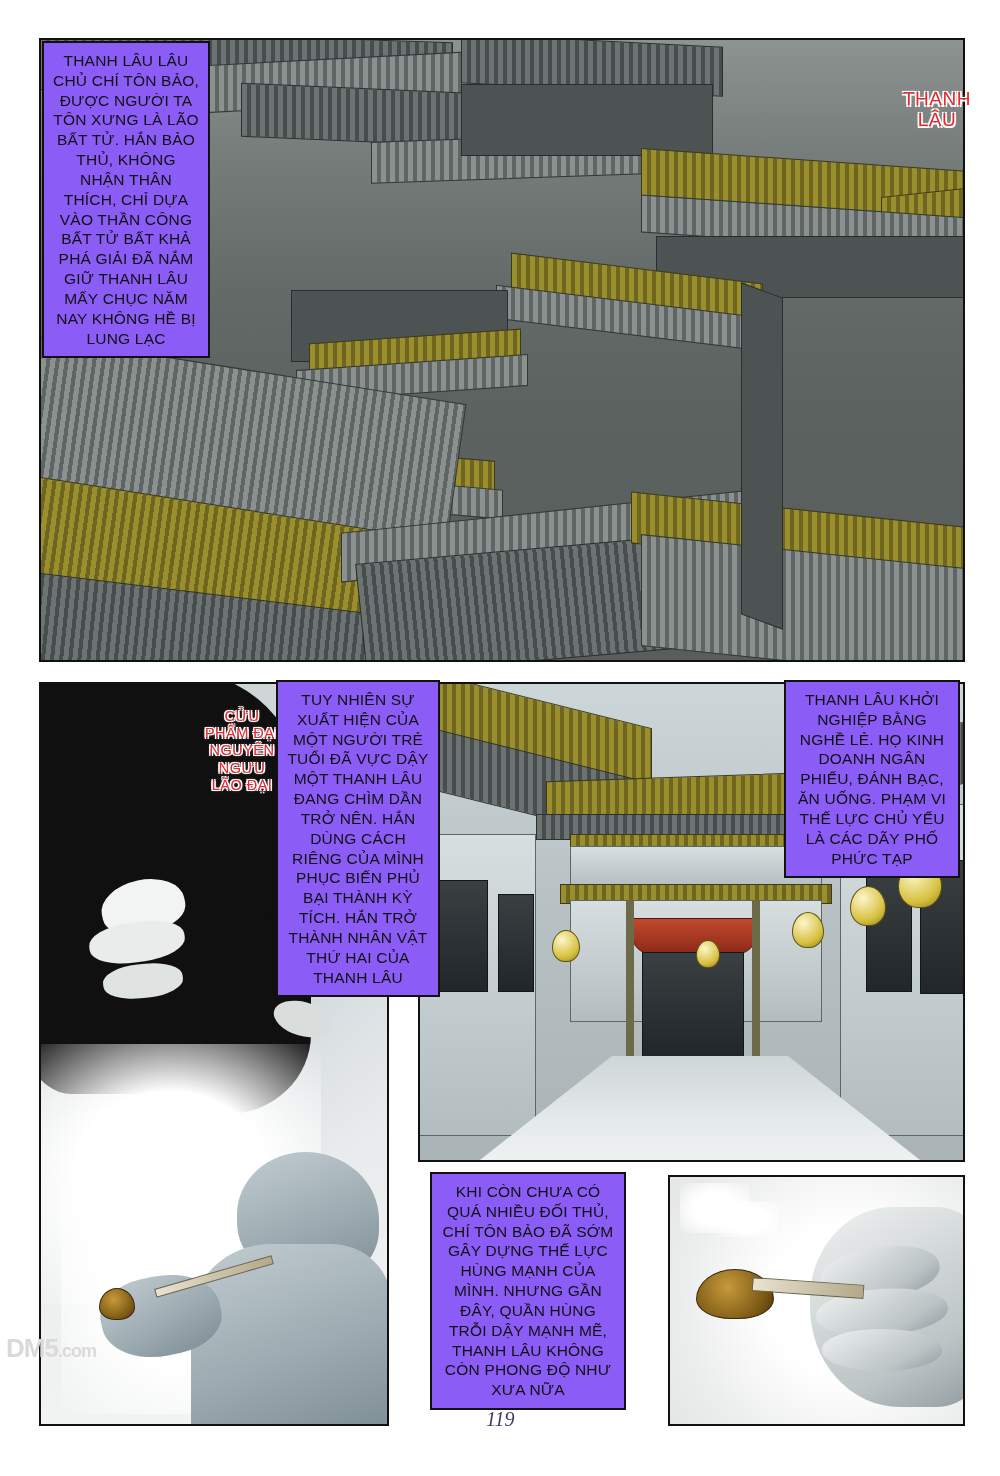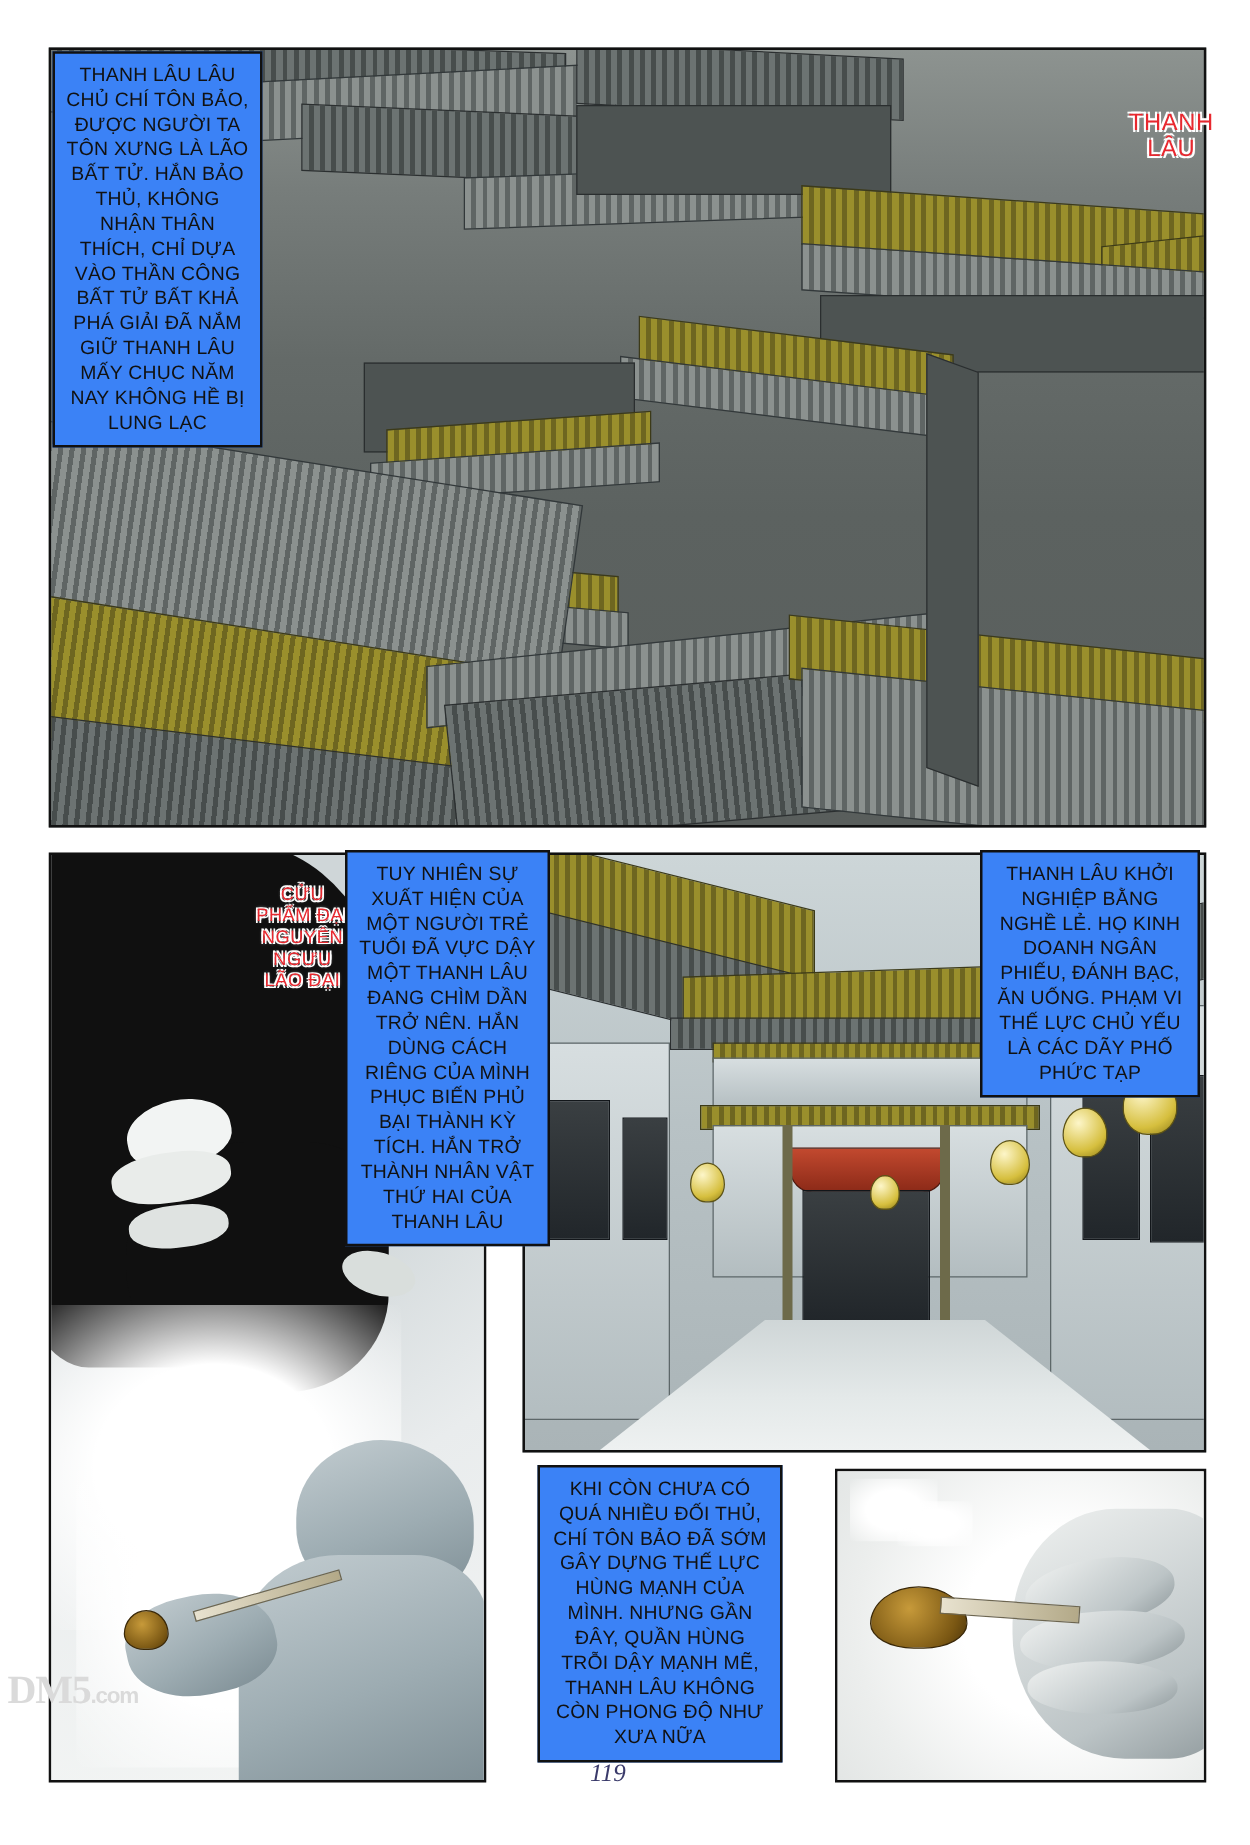--- a/index.html
+++ b/index.html
@@ -3,27 +3,27 @@
 <meta charset="utf-8">
 <style>
   html,body{margin:0;padding:0;background:#ffffff;}
   body{width:1000px;height:1476px;position:relative;overflow:hidden;
        font-family:"Liberation Sans",sans-serif;color:#111;}
 
   
   .panel{position:absolute;border:2px solid #111;overflow:hidden;}
 
   
-  .cap{position:absolute;background:#3b82f6;border:2px solid #111;
+  .cap{position:absolute;background:#8b5cf6;border:2px solid #111;
        text-align:center;line-height:1.28;letter-spacing:.2px;
        font-size:15.5px;padding:8px 9px;box-sizing:border-box;
        text-transform:uppercase;}
 
   
-  .pageno{position:absolute;left:472px;top:1408px;font-size:20px;color:#3a3a6a;
+  .pageno{position:absolute;left:486px;top:1408px;font-size:20px;color:#3a3a6a;
           font-family:"Liberation Serif",serif;font-style:italic;}
 
   
   .wm{position:absolute;left:6px;top:1333px;font-size:26px;font-weight:bold;
       color:#cfcfcf;letter-spacing:-1px;}
   .wm span{font-size:18px;color:#dadada;}
 
   
   #p1{left:39px;top:38px;width:922px;height:620px;background:#6d7372;}
   .roof-sky{position:absolute;inset:0;
@@ -230,14 +230,14 @@
   <div class="pipestem" style="left:82px;top:104px;width:110px;height:12px;transform:rotate(4deg);"></div>
 
   <div class="smoke" style="left:10px;top:6px;width:70px;height:50px;"></div>
   <div class="smoke" style="left:48px;top:24px;width:60px;height:36px;"></div>
 </div>
 
 <div class="cap" style="left:430px;top:1172px;width:196px;">KHI CÒN CHƯA CÓ QUÁ NHIỀU ĐỐI THỦ, CHÍ TÔN BẢO ĐÃ SỚM GÂY DỰNG THẾ LỰC HÙNG MẠNH CỦA MÌNH. NHƯNG GẦN ĐÂY, QUẦN HÙNG TRỖI DẬY MẠNH MẼ, THANH LÂU KHÔNG CÒN PHONG ĐỘ NHƯ XƯA NỮA</div>
 
 <div class="pageno">119</div>
 <div class="wm">
-  <span style="font-size:32px;font-family:Liberation Serif, serif;">DM5</span><span>.com</span>
+  <span style="font-size:26px;">DM5</span><span>.com</span>
 </div>
 
 </body></html>

